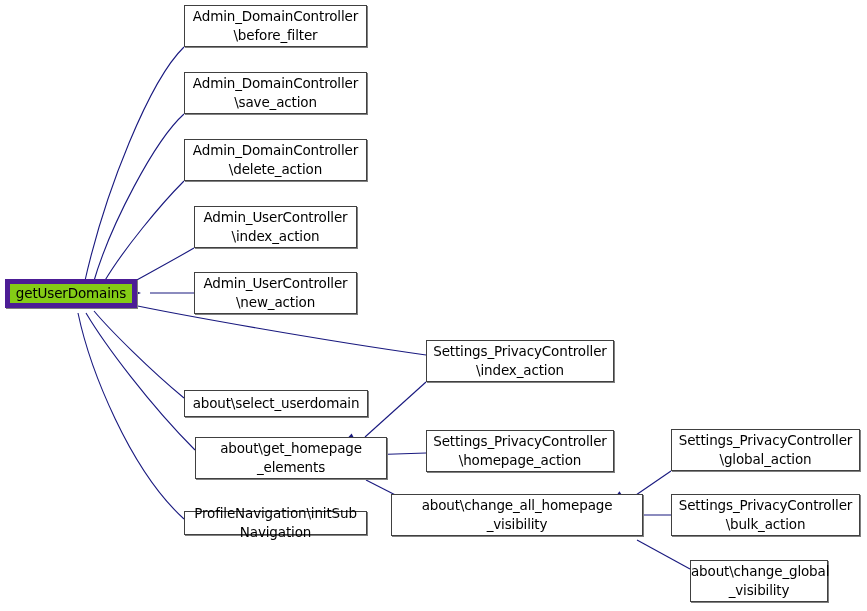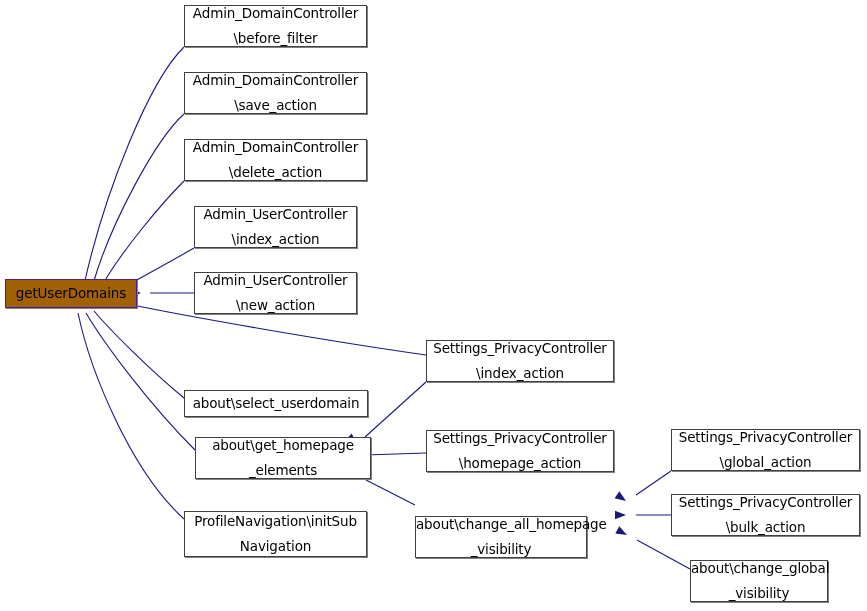--- a/index.html
+++ b/index.html
@@ -28,29 +28,29 @@
     position: absolute;
     box-sizing: border-box;
     display: flex;
     align-items: center;
     justify-content: center;
     text-align: center;
     border: 1px solid #404040;
     background: #ffffff;
     color: #000000;
     font-size: 13.5px;
-    line-height: 25px;
+    line-height: 19px;
     letter-spacing: -0.15px;
     white-space: pre-line;
     box-shadow: 1px 1px 0 0 #808080;
     z-index: 2;
   }
   .node.current {
-    background: #a16207;
-    border: 1px solid #4c1d95;
+    background: #84cc16;
+    border: 5px solid #4c1d95;
     box-shadow: 1px 1px 0 0 #808080;
     text-align: center;
   }
   .node-label {
     display: block;
     width: 100%;
     padding: 0 3px;
     white-space: pre-line;
   }
 </style>
@@ -96,29 +96,29 @@
 \before_filter</span></div>
       <div class="node" style="left: 184px; top: 72px; width: 183px; height: 42px;"><span class="node-label">Admin_DomainController
 \save_action</span></div>
       <div class="node" style="left: 184px; top: 139px; width: 183px; height: 42px;"><span class="node-label">Admin_DomainController
 \delete_action</span></div>
       <div class="node" style="left: 194px; top: 206px; width: 163px; height: 42px;"><span class="node-label">Admin_UserController
 \index_action</span></div>
       <div class="node" style="left: 194px; top: 272px; width: 163px; height: 42px;"><span class="node-label">Admin_UserController
 \new_action</span></div>
       <div class="node" style="left: 184px; top: 390px; width: 184px; height: 27px; text-align: center;"><span class="node-label">about\select_userdomain</span></div>
-      <div class="node" style="left: 195px; top: 437px; width: 176px; height: 42px;"><span class="node-label">about\get_homepage
+      <div class="node" style="left: 195px; top: 437px; width: 192px; height: 42px;"><span class="node-label">about\get_homepage
 _elements</span></div>
-      <div class="node" style="left: 184px; top: 511px; width: 183px; height: 46px;"><span class="node-label">ProfileNavigation\initSub
+      <div class="node" style="left: 184px; top: 511px; width: 183px; height: 24px;"><span class="node-label">ProfileNavigation\initSub
 Navigation</span></div>
       <div class="node" style="left: 426px; top: 340px; width: 188px; height: 42px;"><span class="node-label">Settings_PrivacyController
 \index_action</span></div>
       <div class="node" style="left: 426px; top: 430px; width: 188px; height: 42px;"><span class="node-label">Settings_PrivacyController
 \homepage_action</span></div>
-      <div class="node" style="left: 415px; top: 494px; width: 172px; height: 42px; margin-top: 22px;"><span class="node-label">about\change_all_homepage
+      <div class="node" style="left: 391px; top: 494px; width: 252px; height: 42px;"><span class="node-label">about\change_all_homepage
 _visibility</span></div>
       <div class="node" style="left: 671px; top: 429px; width: 189px; height: 42px;"><span class="node-label">Settings_PrivacyController
 \global_action</span></div>
       <div class="node" style="left: 671px; top: 494px; width: 189px; height: 42px;"><span class="node-label">Settings_PrivacyController
 \bulk_action</span></div>
       <div class="node" style="left: 690px; top: 560px; width: 138px; height: 42px;"><span class="node-label">about\change_global
 _visibility</span></div>
     </div>
 </div>
 

